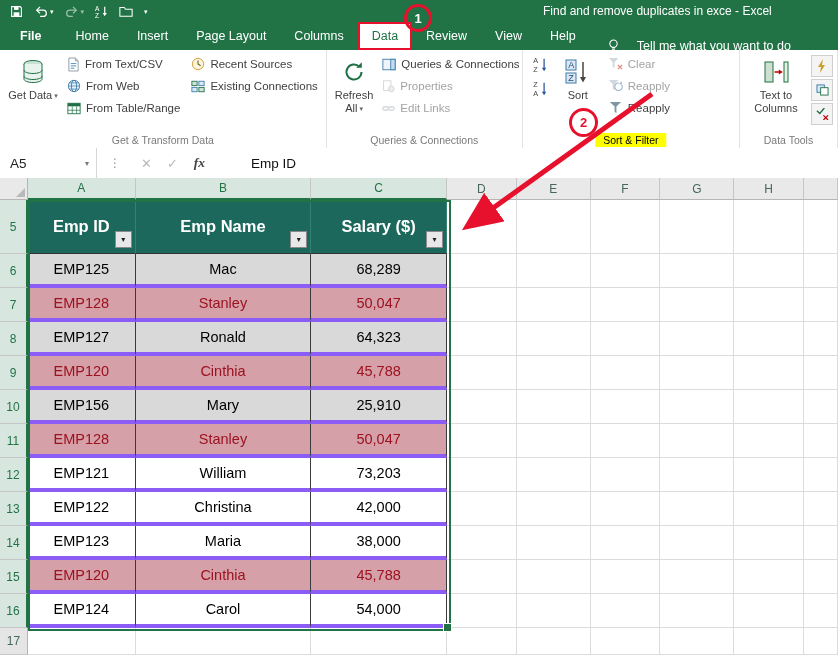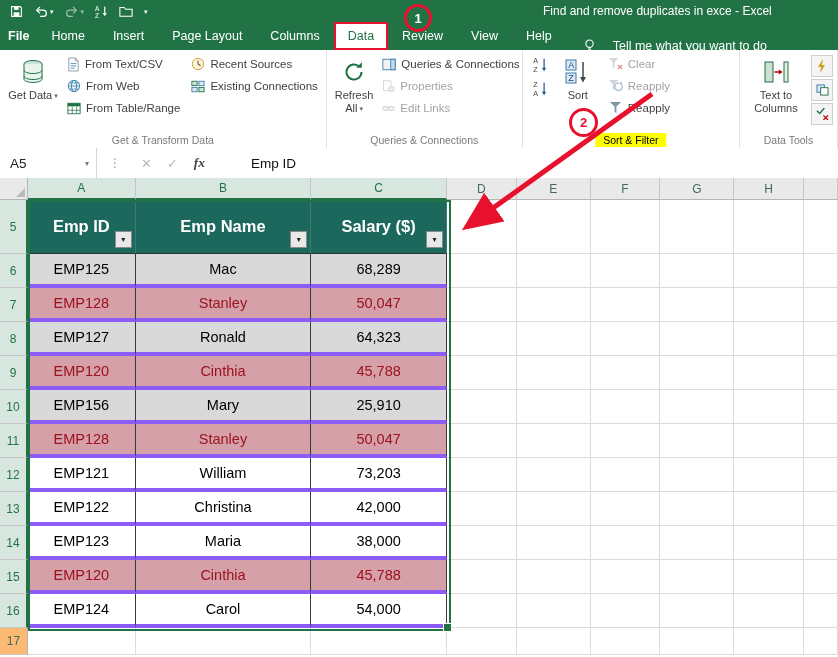--- a/index.html
+++ b/index.html
@@ -14,21 +14,21 @@
   .titlebar{position:absolute;top:0;left:0;right:0;height:22px;background:var(--green);display:flex;align-items:center;color:#fff;}
   .qat{display:flex;align-items:center;gap:11px;margin-left:10px;}
   .qat .qbtn{display:flex;align-items:center;gap:2px;cursor:pointer;}
   .qat .caret{font-size:7px;line-height:7px;color:#fff;}
   .faded{opacity:.55;}
   .wintitle{position:absolute;left:543px;top:4px;font-size:12px;white-space:nowrap;color:#fff;}
 
   
   .tabrow{position:absolute;top:22px;left:0;right:0;height:28px;background:var(--green);display:flex;align-items:stretch;color:#fff;font-size:12.5px;}
   .tab{display:flex;align-items:center;padding:0 14px;cursor:pointer;white-space:nowrap;}
-  .tab.file{padding:0 8px;font-weight:bold;}
+  .tab.file{padding:0 20px;font-weight:bold;}
   .tab.active{background:#fff;color:var(--green);border:2px solid var(--red);padding:0 12px;position:relative;z-index:5;}
   .tellme{display:flex;align-items:center;gap:18px;margin-left:18px;white-space:nowrap;margin-top:20px;}
 
   
   .ribbon{position:absolute;top:50px;left:0;right:0;height:98px;background:#fff;border-bottom:1px solid #d2d2d2;display:flex;}
   .rgroup{position:relative;border-right:1px solid #e3e3e3;box-sizing:border-box;display:flex;align-items:flex-start;gap:3px;padding:3px 4px 17px 6px;}
   .g1{width:333px;} .g2{width:196px;} .g3{width:229px;} .g4{flex:1;}
   .rg-label{position:absolute;bottom:2px;left:0;right:0;text-align:center;font-size:10.5px;color:#7a7a7a;white-space:nowrap;}
   .rg-label.hl{left:50%;right:auto;transform:translateX(-50%);background:var(--yellow);color:#000;padding:1px 8px;bottom:1px;}
   .bigbtn{display:flex;flex-direction:column;align-items:center;padding:4px 2px 2px 2px;font-size:11px;line-height:13px;color:#3f3f3f;text-align:center;cursor:pointer;}
@@ -52,21 +52,21 @@
   .fb-fx{margin-left:16px;font-family:"Liberation Serif","DejaVu Serif",serif;font-style:italic;font-weight:bold;color:#444;}
   .fb-value{margin-left:46px;color:#111;}
 
   
   .grid{position:absolute;top:178px;left:0;width:838px;height:479px;background:#fff;}
   .grow{display:flex;}
   .corner{background:#e9e9e9;border-right:1px solid #b5b5b5;border-bottom:1px solid #b5b5b5;box-sizing:border-box;position:relative;cursor:pointer;}
   .corner:after{content:"";position:absolute;right:2px;bottom:2px;border-style:solid;border-width:0 0 9px 9px;border-color:transparent transparent #b9b9b9 transparent;}
   .colhead{background:#e9e9e9;border-right:1px solid #c6c6c6;border-bottom:1px solid #b5b5b5;box-sizing:border-box;display:flex;align-items:center;justify-content:center;font-size:12px;color:#44685c;cursor:pointer;}
   .colhead.sel{background:#d8e6e0;color:var(--green);border-bottom:2px solid var(--green);}
-  .rowhead{background:#fdba74;border-right:1px solid #b5b5b5;border-bottom:1px solid #c6c6c6;box-sizing:border-box;display:flex;align-items:center;justify-content:center;font-size:12px;color:#44685c;cursor:pointer;}
+  .rowhead{background:#e5e5e5;border-right:1px solid #b5b5b5;border-bottom:1px solid #c6c6c6;box-sizing:border-box;display:flex;align-items:center;justify-content:center;font-size:12px;color:#44685c;cursor:pointer;}
   .rowhead.sel{background:#d8e6e0;color:var(--green);border-right:2px solid var(--green);}
   .cell{box-sizing:border-box;display:flex;align-items:center;justify-content:center;font-size:14.5px;color:#000;cursor:cell;}
   .cell.empty{border-right:1px solid #dcdcdc;border-bottom:1px solid #dcdcdc;background:#fff;}
   .cell.thead{background:var(--teal);color:#fff;font-weight:bold;font-size:16.5px;position:relative;border-right:1px solid #358072;border-bottom:1px solid #333;}
   .filterbtn{position:absolute;right:3px;bottom:5px;width:15px;height:15px;background:#e8e8e8;border:1px solid #8a8a8a;color:#222;font-size:8px;font-weight:normal;display:flex;align-items:center;justify-content:center;cursor:pointer;}
   .cell.tcell{border-right:1px solid #3a3a3a;border-bottom:4px solid #8b5cf6;background:#fff;}
   .cell.tcell.gray{background:var(--grayrow);}
   .cell.tcell.plain{background:#fff;}
   .cell.tcell.duplicate{background:var(--dupbg);color:var(--duptext);}
   .selbox{position:absolute;left:28px;top:22px;width:419px;height:427px;border:2px solid var(--green);pointer-events:none;z-index:6;}

